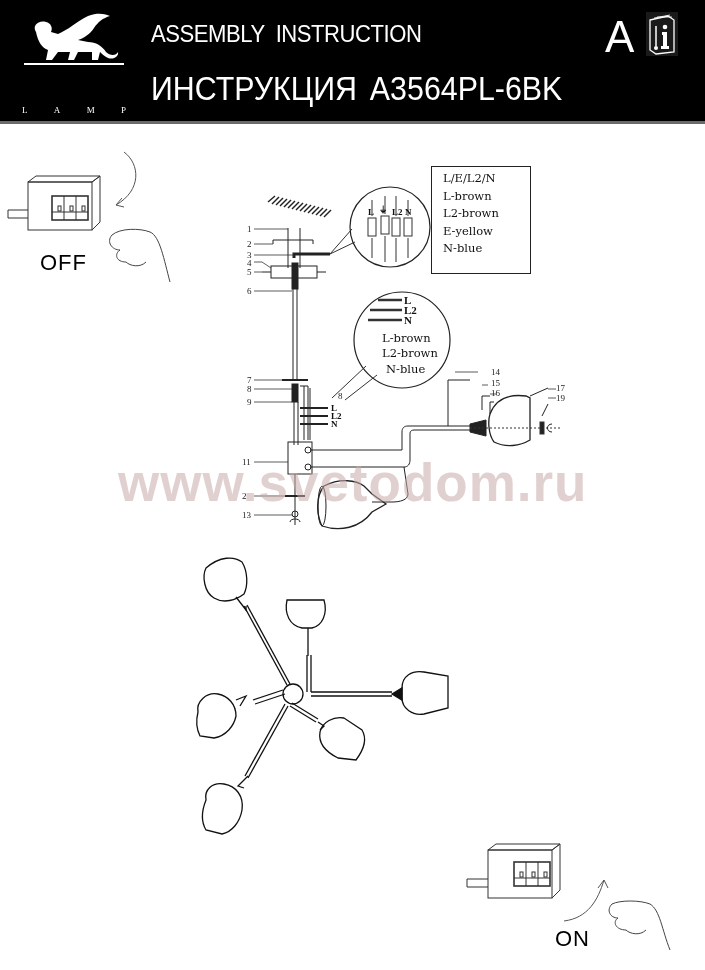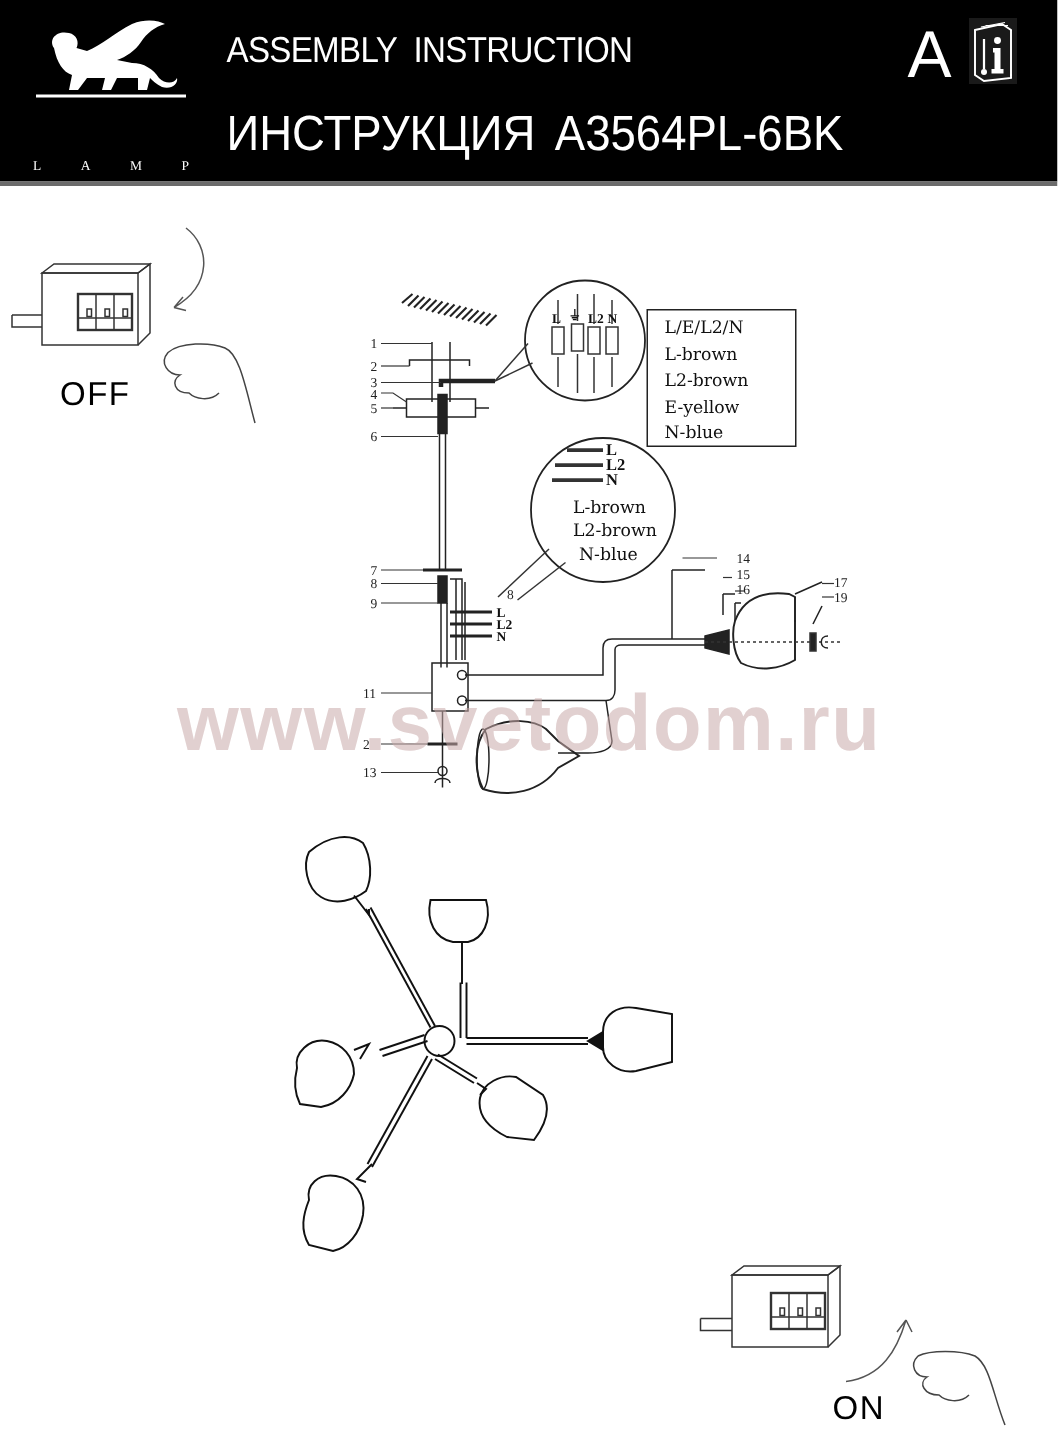--- a/index.html
+++ b/index.html
@@ -12,21 +12,21 @@
   .logo-lamp { position:absolute; left:4px; top:93px; width:104px; display:flex; justify-content:space-between; font-family:"Liberation Serif", serif; font-size:9px; color:#fff; }
   .title-en { position:absolute; left:151px; top:20px; font-size:24px; letter-spacing:-0.5px; color:#fff; transform:scaleX(0.92); transform-origin:left; }
   .title-ru { position:absolute; left:151px; top:70px; font-size:33px; color:#fff; transform:scaleX(0.92); transform-origin:left; white-space:nowrap; }
   .title-ru .model { margin-left:14px; }
   .lang-letter { position:absolute; left:605px; top:15px; font-size:44px; line-height:44px; color:#fff; }
   .info-icon { position:absolute; left:646px; top:12px; width:32px; height:44px; }
   .diagram { position:absolute; left:0; top:124px; width:705px; height:846px; }
   .label { position:absolute; color:#000; }
   .off-label { left:40px; top:250px; font-size:22px; letter-spacing:1px; }
   .on-label { left:515px; top:926px; font-size:22px; letter-spacing:1px;margin-left:40px; }
-  .legend-box { position:absolute; left:431px; top:166px; width:100px; height:92px; border:1.5px solid #222; box-sizing:border-box; padding:3px 0 0 11px; font-family:"DejaVu Serif", serif; font-size:11.5px; line-height:17.5px; color:#111;margin-top:40px; }
+  .legend-box { position:absolute; left:431px; top:166px; width:100px; height:108px; border:1.5px solid #222; box-sizing:border-box; padding:3px 0 0 11px; font-family:"DejaVu Serif", serif; font-size:11.5px; line-height:17.5px; color:#111; }
   .legend-box div { white-space:nowrap; }
   .callout-text { position:absolute; font-family:"DejaVu Serif", serif; font-size:11.5px; line-height:15.5px; color:#111; white-space:nowrap; }
   .num { position:absolute; font-family:"Liberation Serif", serif; font-size:9px; color:#222; }
   .wire-tag { position:absolute; font-family:"Liberation Serif", serif; font-size:9px; font-weight:bold; color:#111; }
   .watermark { position:absolute; left:118px; top:452px; font-size:53px; font-weight:bold; letter-spacing:1px; color:rgba(200,170,170,0.55); white-space:nowrap; pointer-events:none; }
 </style>
 </head>
 <body>
 
 <div class="header">

